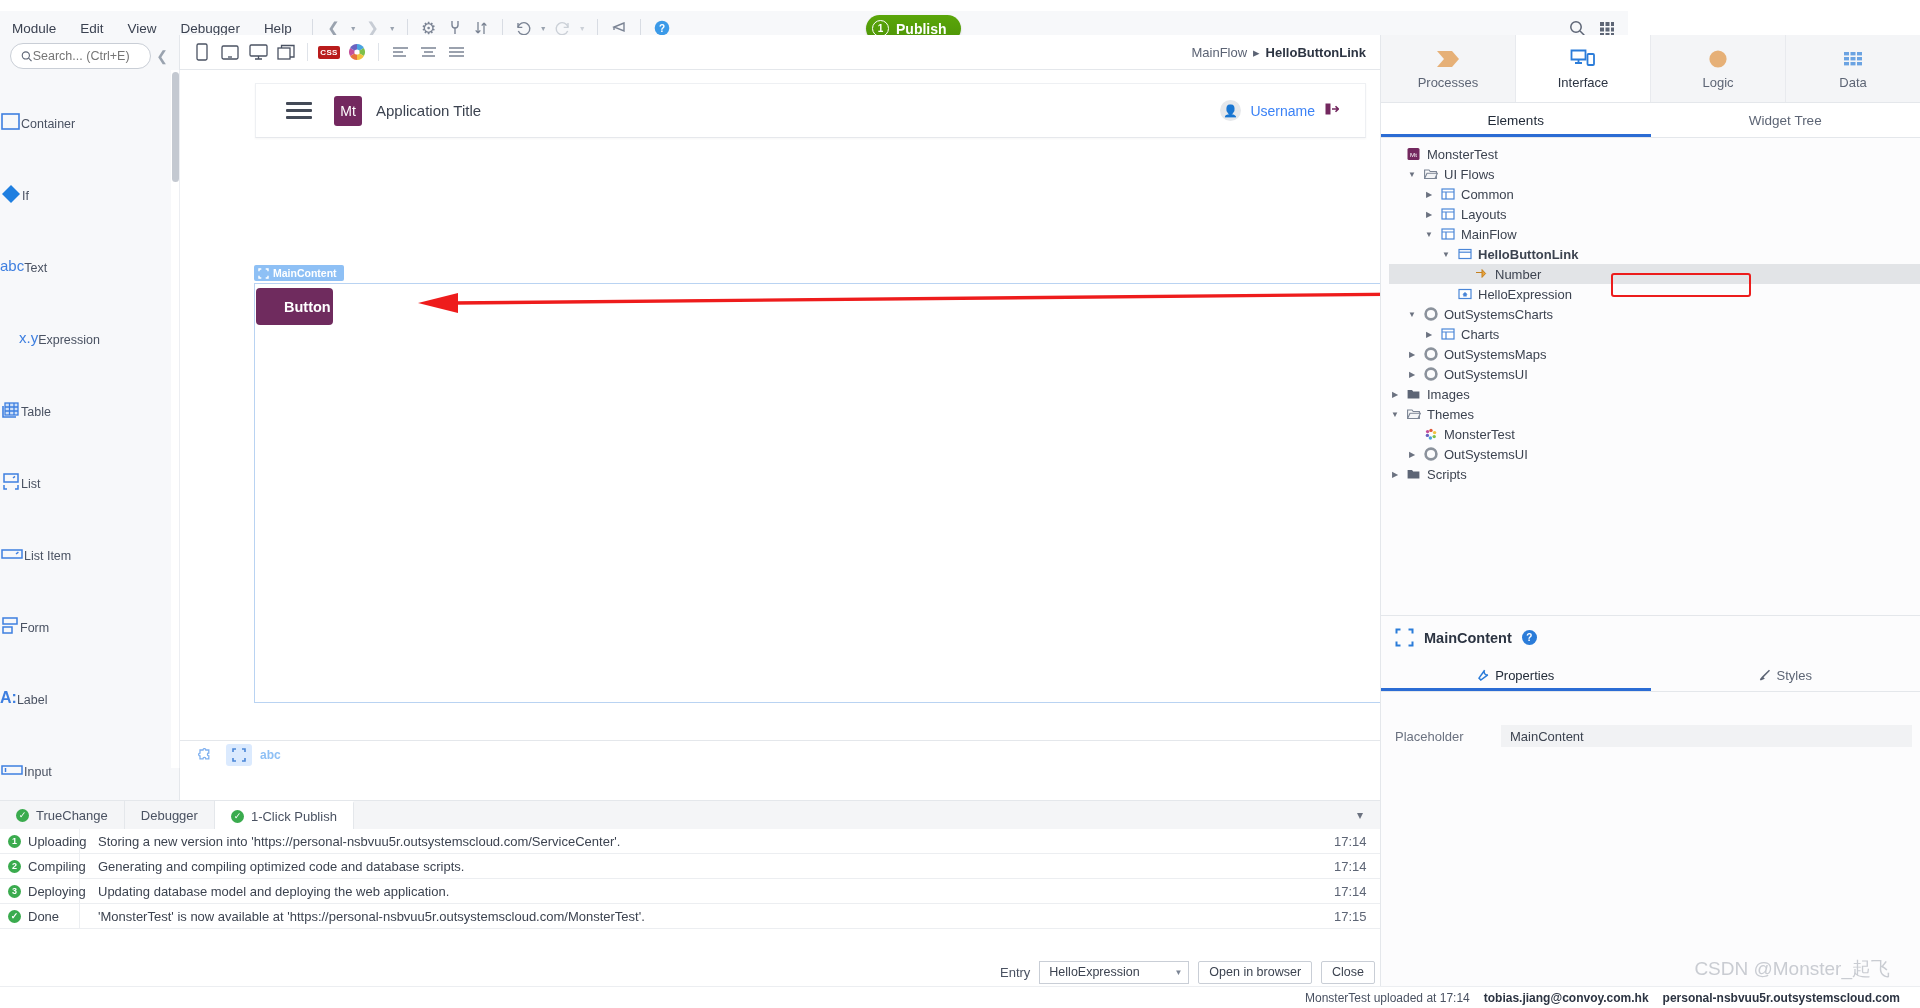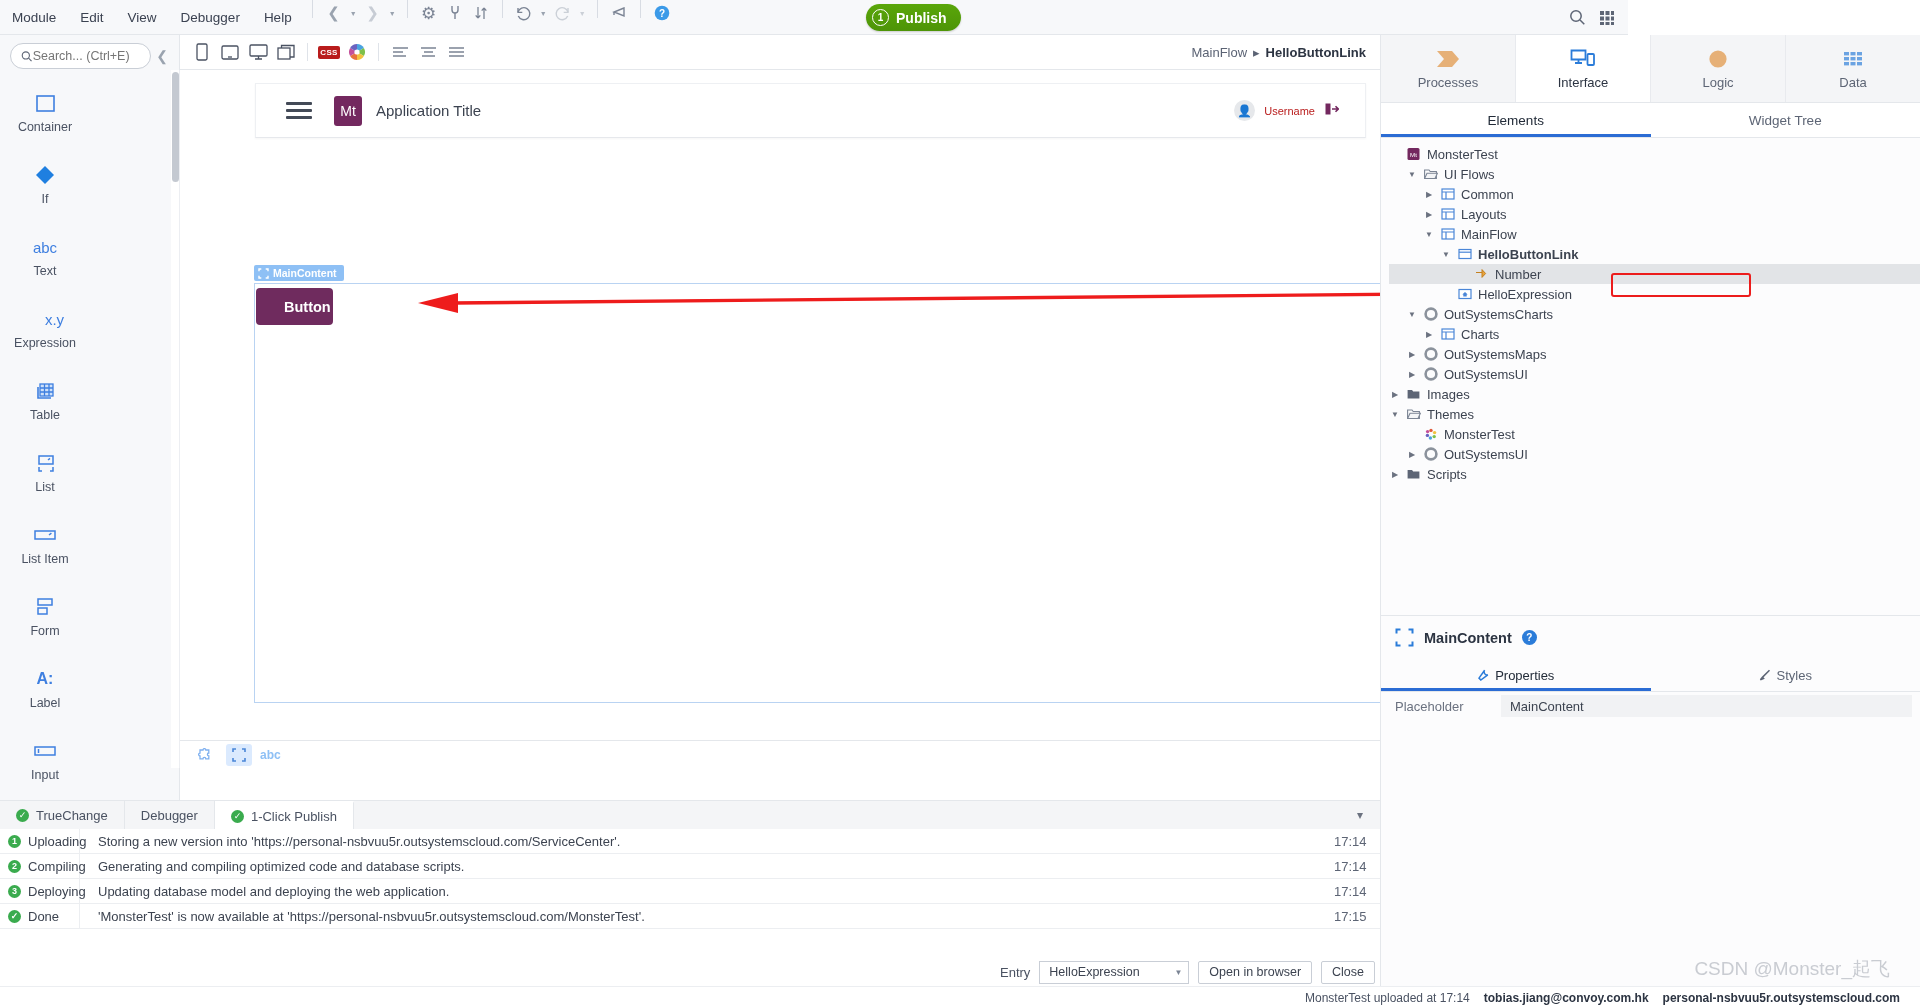--- a/index.html
+++ b/index.html
@@ -7,23 +7,23 @@
   body {
     font-family: "Liberation Sans", sans-serif;
     font-size: 13px;
     color: #3c4858;
     background: #ffffff;
   }
   #app { position:relative; width:1920px; height:1008px; }
 
   
   .menubar {
-    position:absolute; left:0; top:0; width:1628px; height:35px;
+    position:absolute; left:0; top:11px; width:1628px; height:35px;
     background:#f7f8fa; border-bottom:1px solid #e4e7eb;
-    display:flex; 
+    display:flex; align-items:center;
   }
   .menu-item {
     padding:0 12px; height:35px; line-height:35px; font-size:13.5px;
     color:#3b4251; cursor:default; white-space:nowrap;
   }
   .mb-sep { width:1px; height:18px; background:#d8dce3; margin:0 8px; }
   .mb-icon {
     width:26px; height:26px; display:flex; align-items:center;
     justify-content:center; color:#9aa3af; font-size:15px; cursor:default;
   }
@@ -60,21 +60,21 @@
     background:#fff; display:flex; align-items:center; padding:0 10px; 
   }
   .search-box input {
     border:0; outline:0; font-family:inherit; font-size:12.5px;
     color:#7b8494; width:100%; background:transparent;
   }
   .collapse-arrow { width:22px; text-align:center; color:#9aa3af; font-size:14px; cursor:pointer; }
 
   .widget-grid { display:flex; flex-wrap:wrap; padding:6px 0 0 0; }
   .widget {
-    width:90px; height:72px; display:flex; flex-direction:column;
+    width:90px; height:72px; display:flex; 
     align-items:center; justify-content:flex-start; padding-top:9px;
     cursor:pointer;
   }
   .widget .wi { height:26px; display:flex; align-items:center; justify-content:center; color:#3e7fe0; }
   .widget .wl {
     margin-top:4px; font-size:12.5px; color:#4a5262; text-align:center;
     line-height:14px; max-width:86px;
   }
   .lb-scroll {
     position:absolute; right:1px; top:40px; width:4px; height:120px;
@@ -128,21 +128,21 @@
     display:flex; align-items:center; justify-content:center;
   }
   .app-title { margin-left:14px; font-size:15px; color:#3c4350; }
   .user-zone {
     position:absolute; right:26px; display:flex; align-items:center; gap:9px;
   }
   .avatar {
     width:21px; height:21px; border-radius:50%; background:#e6e8eb;
     display:flex; align-items:center; justify-content:center; color:#9aa1ab; font-size:12px;
   }
-  .uname { font-size:11px; color:#b91c1c; }
+  .uname { font-size:14px; color:#3b82f6; }
   .logout-ico { color:#73285f; font-size:14px; }
 
   .placeholder-box {
     position:absolute; left:254px; top:283px; width:1200px; height:420px;
     border:1px solid #b9d3f2; background:#fff;
   }
   .ph-tag {
     position:absolute; left:254px; top:265px; height:16px;
     background:#8ec0f5; color:#fff; font-size:10.5px; font-weight:bold;
     display:flex; align-items:center; gap:4px; padding:0 7px 0 4px;
@@ -216,21 +216,21 @@
   .prop-tabs {
     position:absolute; left:0; right:0; top:624px; height:33px;
     display:flex; border-bottom:1px solid #e4e7eb;
   }
   .prop-tab {
     flex:1; display:flex; align-items:center; justify-content:center; gap:6px;
     font-size:13px; color:#5d6575; cursor:pointer;
   }
   .prop-tab.active { color:#222b38; box-shadow:inset 0 -3px 0 #2b6cd4; }
   .prop-row {
-    position:absolute; left:0; right:0; top:657px; height:28px;
+    position:absolute; left:0; right:0; top:687px; height:28px;
     display:flex; align-items:center;
   }
   .prop-label { width:120px; padding-left:14px; font-size:13px; color:#6b7280; }
   .prop-value {
     flex:1; margin-right:8px; height:22px; background:#f1f2f4;
     display:flex; align-items:center; padding-left:9px;
     font-size:13px; color:#3c4350; cursor:text;
   }
 
   

